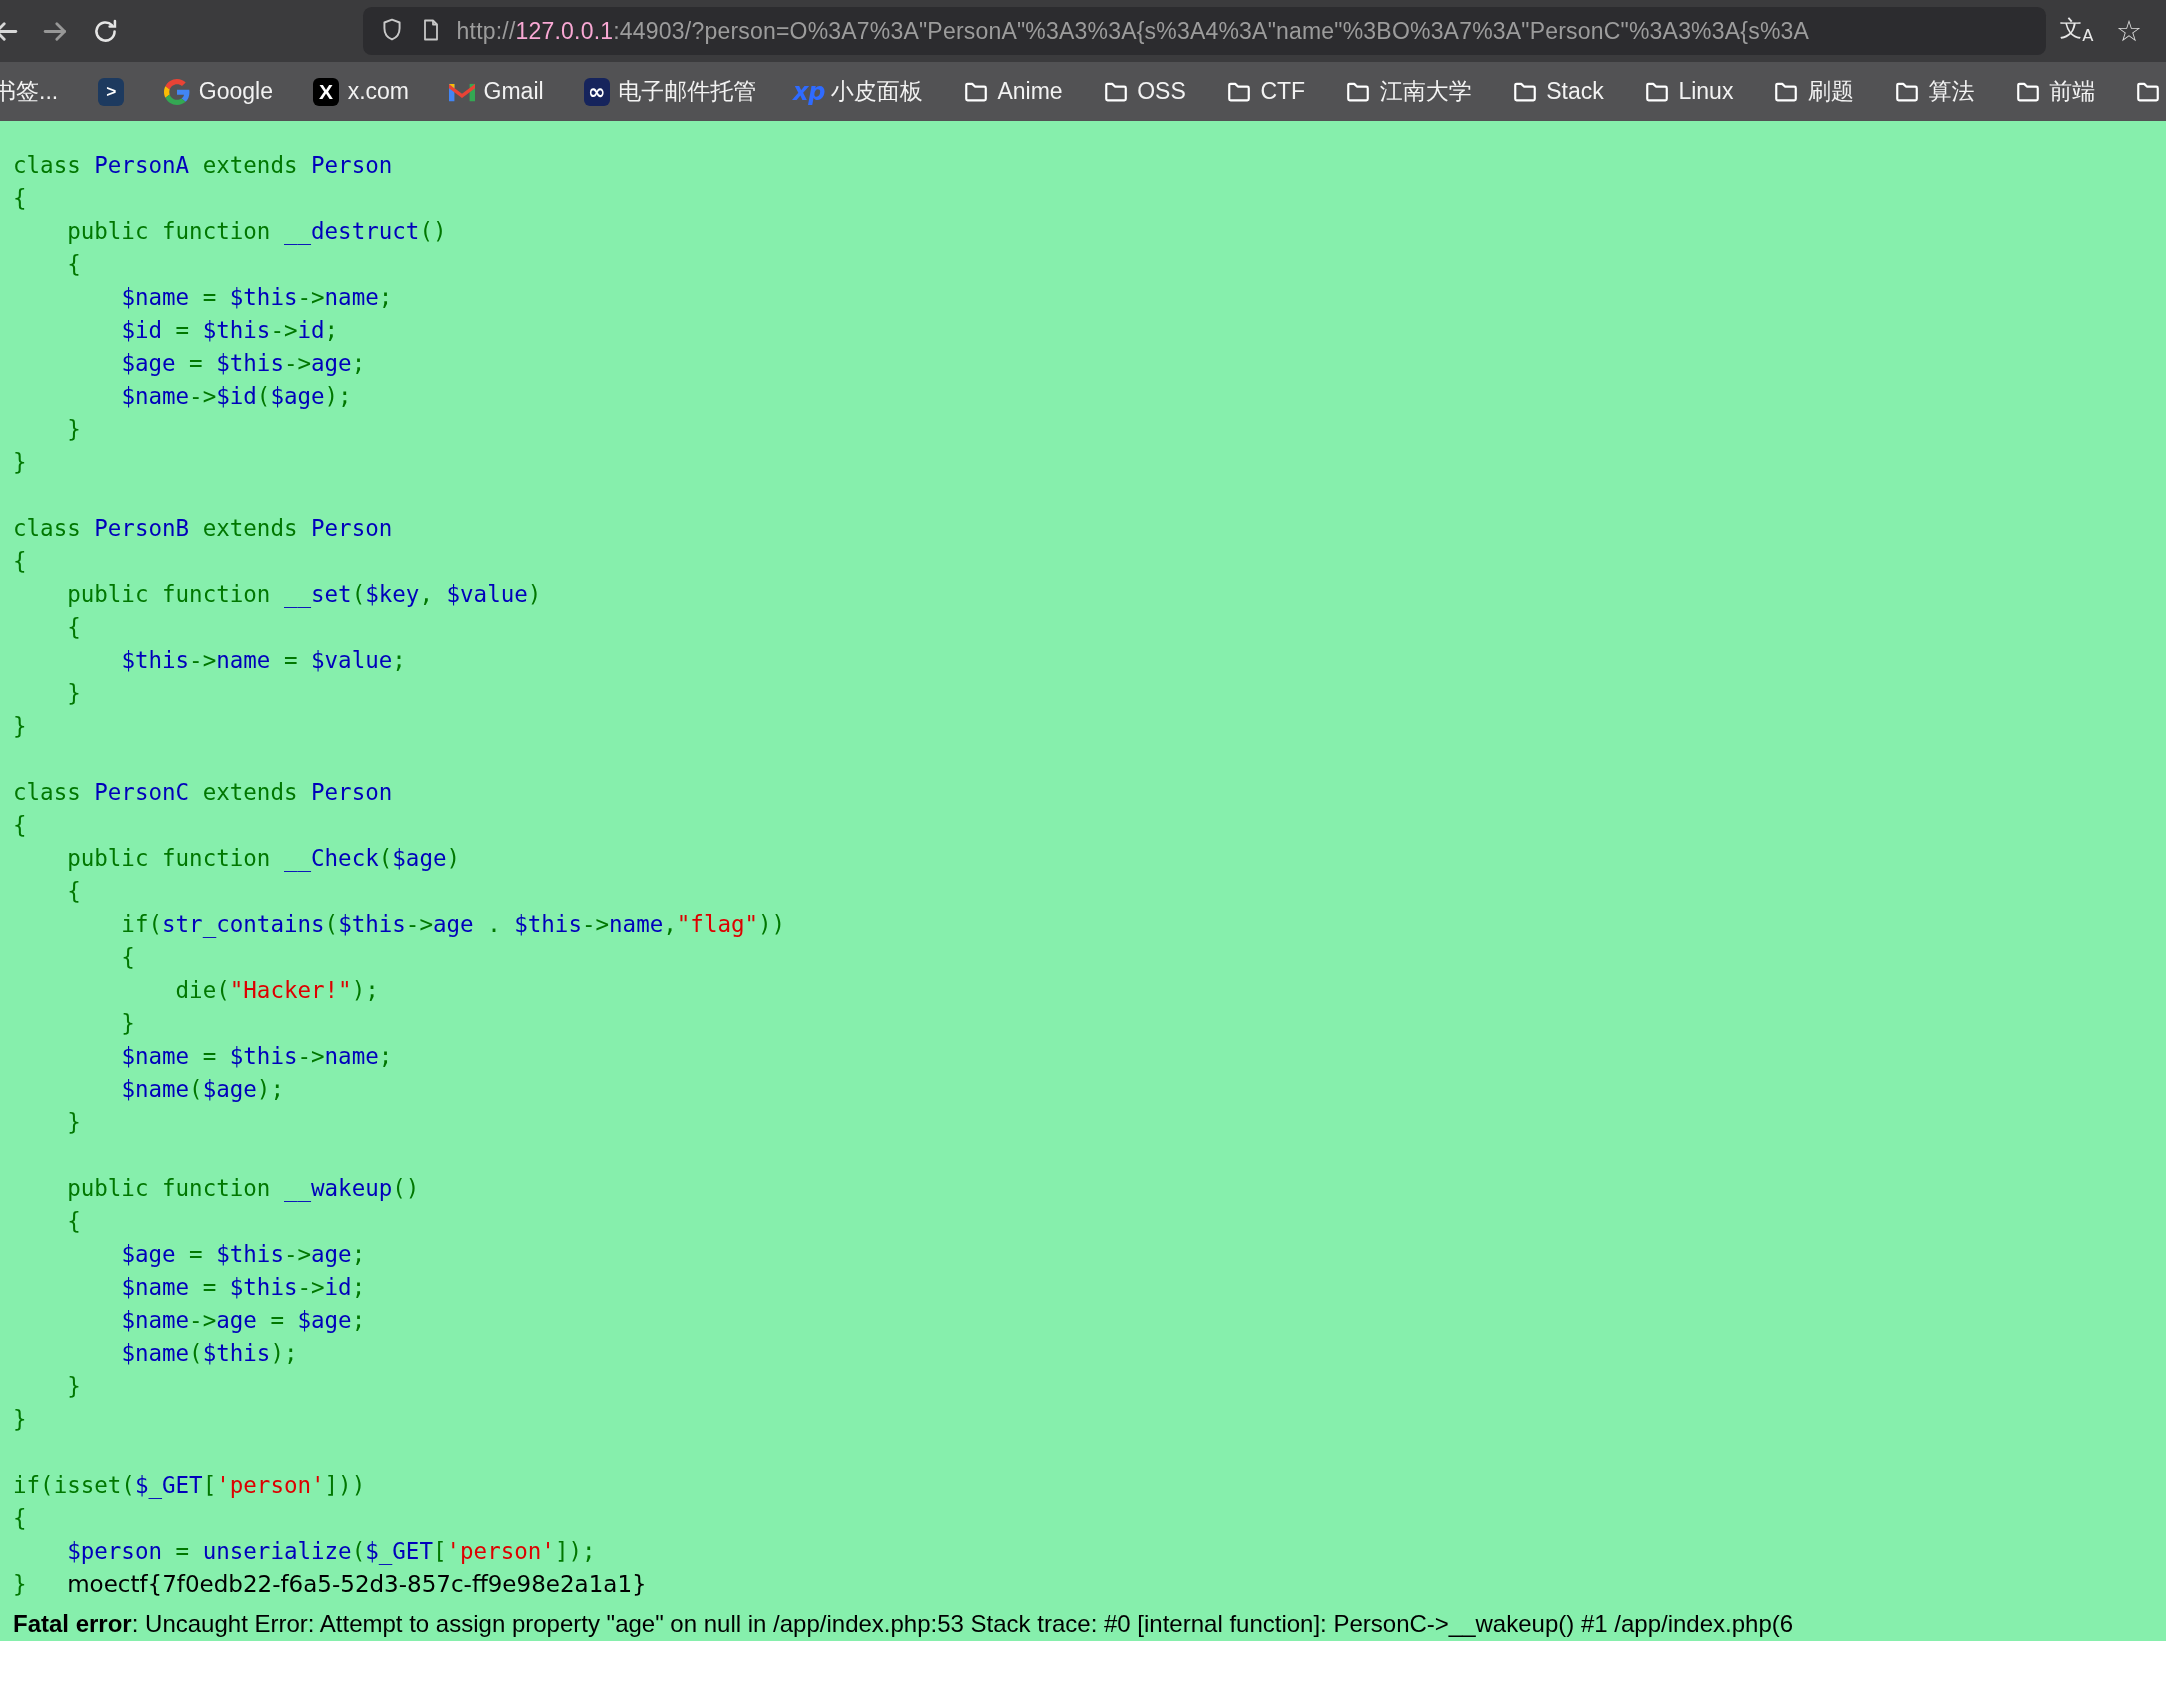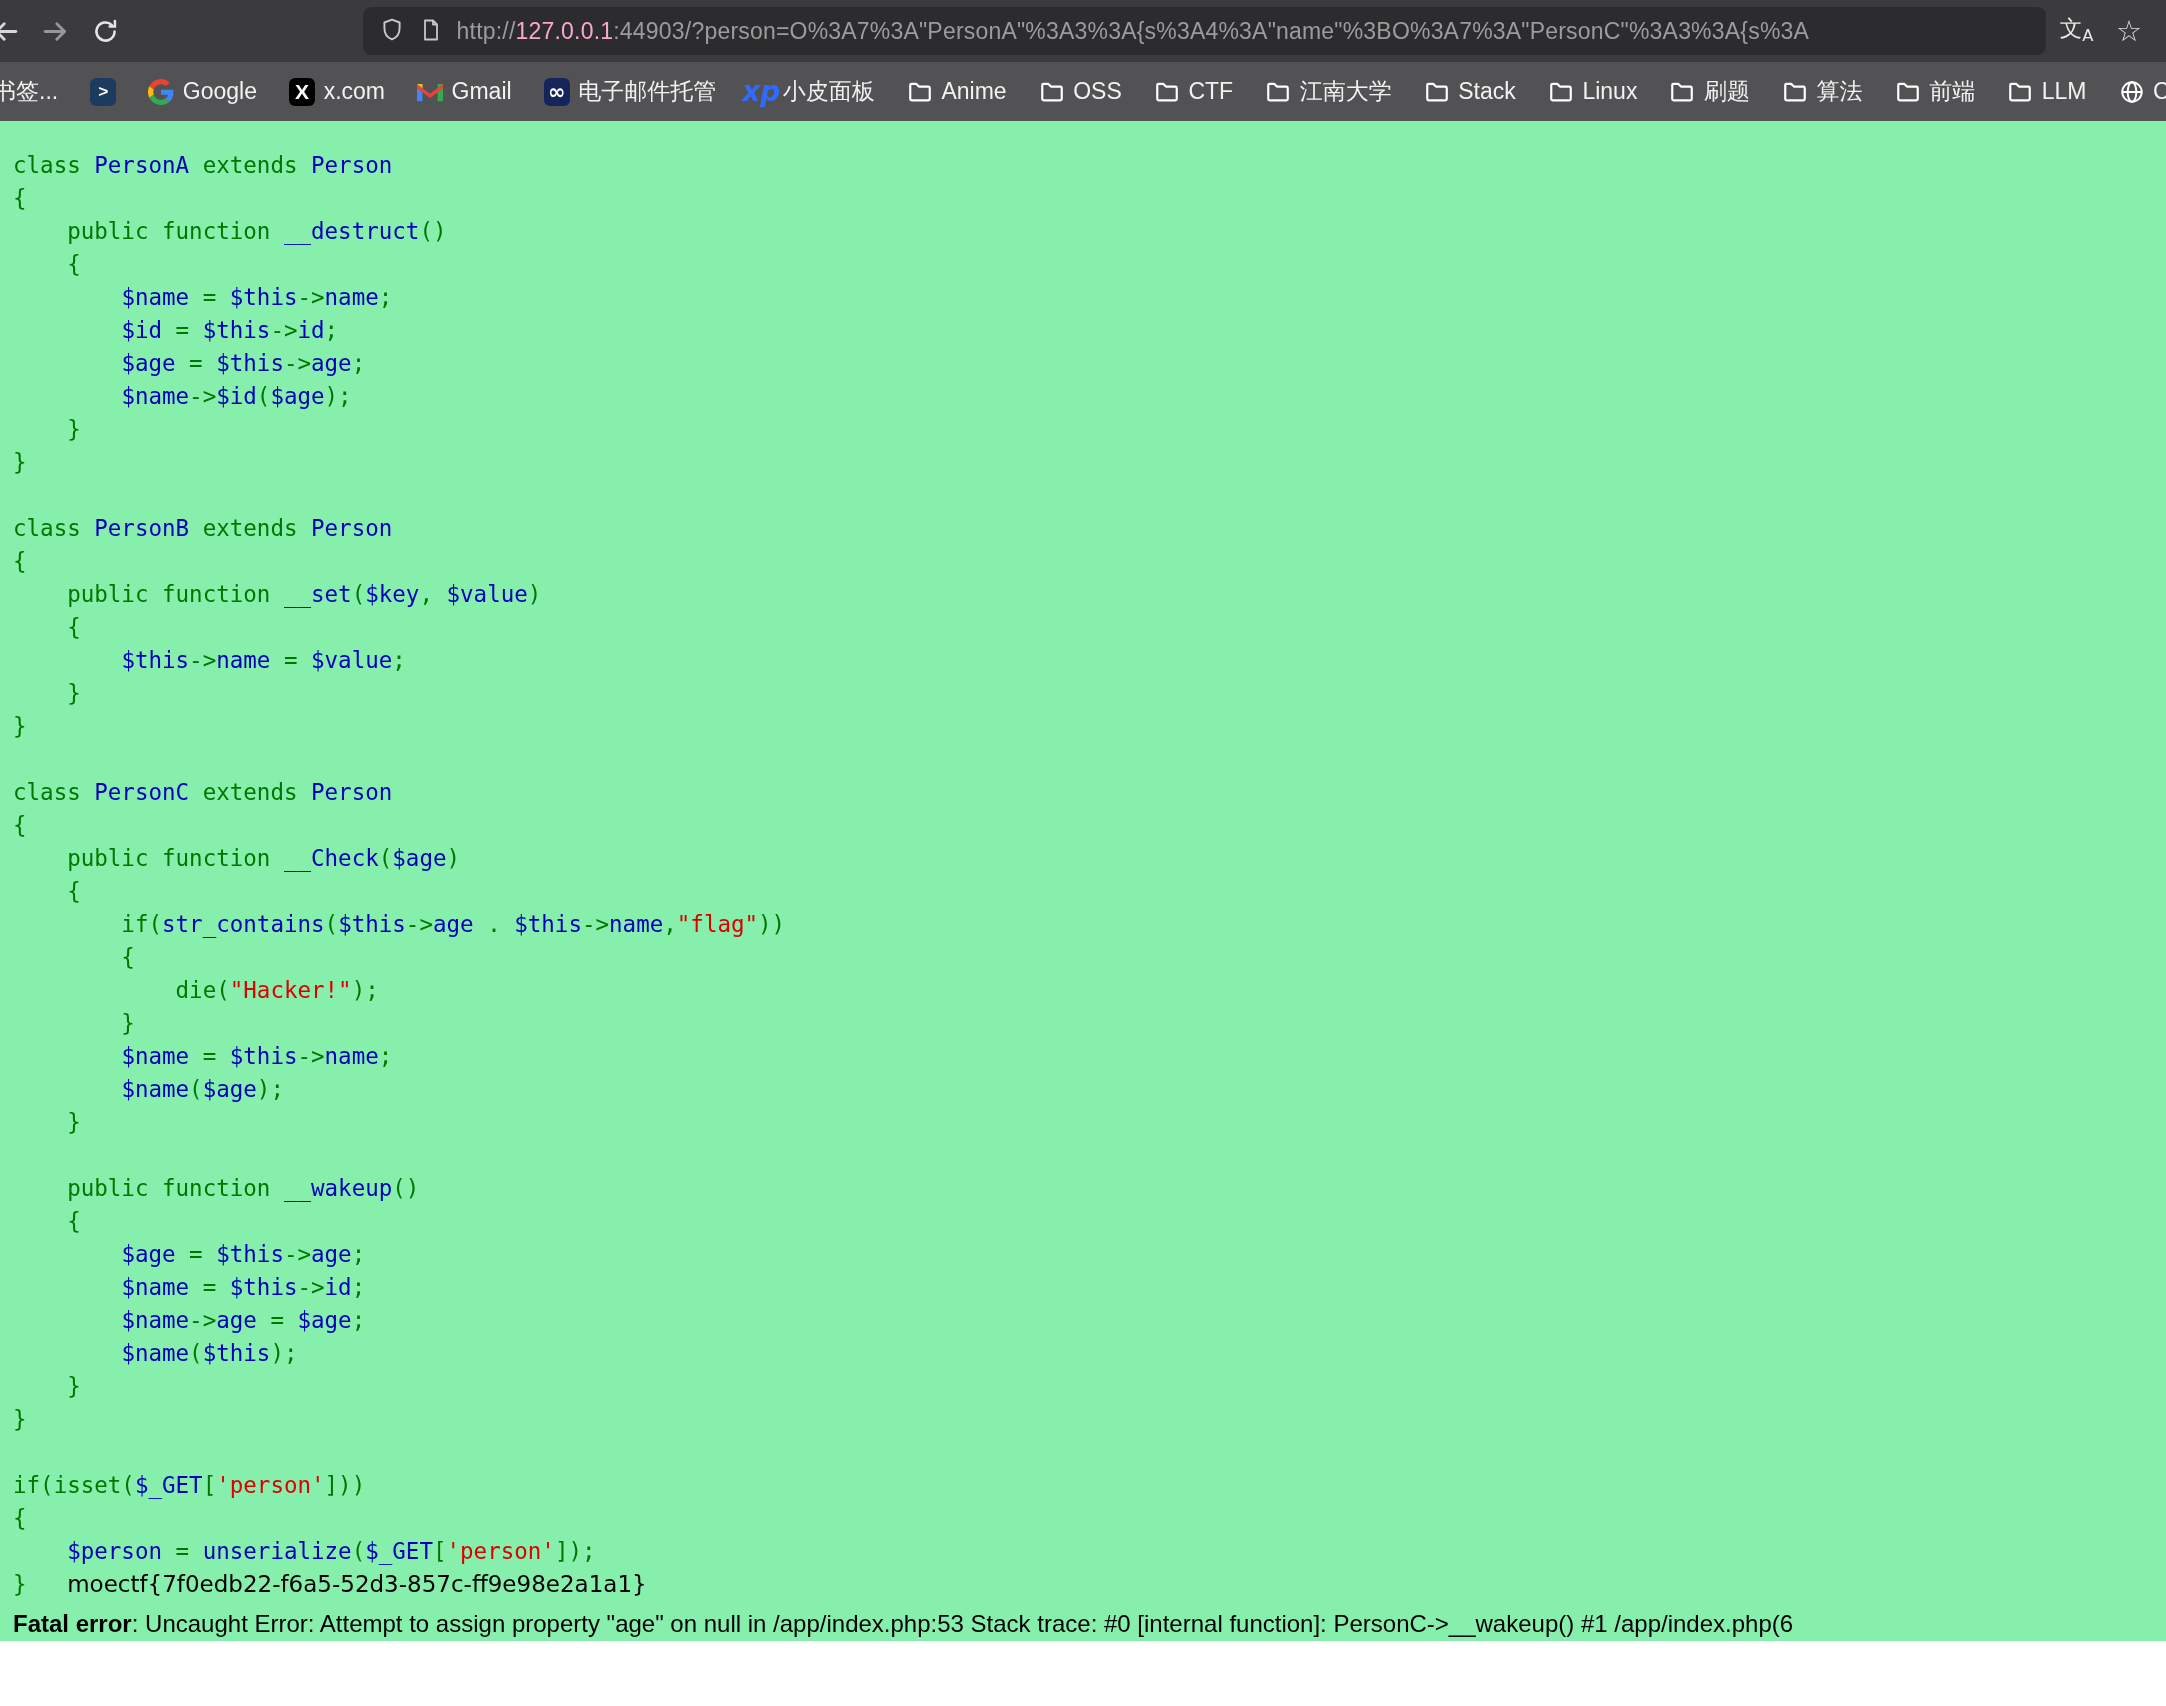--- a/index.html
+++ b/index.html
@@ -18,29 +18,29 @@
   .nav-btn.back{margin-left:-10.4px;}
   .url-pill{flex:1;height:48px;background:var(--pill-bg);border-radius:8.6px;display:flex;align-items:center;gap:14px;padding:0 15.6px;overflow:hidden;white-space:nowrap;margin-right:14px;}
   .url-text{font-size:23px;color:#9c9c9c;overflow:hidden;white-space:nowrap;letter-spacing:0.2px;}
   .u-host{color:#f9a8d4;margin-top:13px;}
   .toolbar-right{display:flex;align-items:center;gap:22.5px;padding-right:24px;flex:none;}
   .trans{color:#e8e8e8;font-size:22.5px;line-height:1;font-family:"DejaVu Sans",sans-serif;position:relative;}
   .trans .trans-a{font-size:16.4px;vertical-align:-5.2px;}
   .star{color:#dcdcdc;font-size:29px;line-height:1;font-family:"DejaVu Sans",sans-serif;}
 
   
-  .bookmarks{height:59px;background:var(--bm-bg);display:flex;align-items:center;gap:32px;overflow:hidden;white-space:nowrap;padding-left:1.7px;}
+  .bookmarks{height:59px;background:var(--bm-bg);display:flex;align-items:center;gap:40px;overflow:hidden;white-space:nowrap;padding-left:1.7px;}
   .bm-item{display:flex;align-items:center;gap:8.6px;flex:none;color:#f2f2f2;font-size:23px;}
   .bm-item:first-child{margin-left:-8.6px;}
   .bm-ic{width:26px;height:26px;flex:none;display:flex;align-items:center;justify-content:center;}
   .x-badge{width:28px;height:28px;background:#000;color:#fff;border-radius:6px;display:flex;align-items:center;justify-content:center;font-weight:bold;font-size:21px;}
   .sq-badge{width:28px;height:28px;border-radius:6px;display:flex;align-items:center;justify-content:center;color:#fff;font-weight:bold;}
   .badge-chev{background:#1d3a5f;font-size:17.3px;}
   .badge-mail{background:#16245c;font-size:21px;font-family:"DejaVu Sans",sans-serif;}
-  .xp-logo{color:#2f6bff;font-weight:bold;font-style:italic;font-size:28px;font-family:"DejaVu Sans",sans-serif;}
+  .xp-logo{color:#2f6bff;font-weight:bold;font-style:italic;font-size:24px;font-family:"DejaVu Sans",sans-serif;}
 
   
   .page{padding:28px 0 0 13px;background:#86efac;}
   .code{font-family:"DejaVu Sans Mono","Liberation Mono",monospace;font-size:22.5px;line-height:33px;white-space:pre;color:#000;}
   .code-line{min-height:33px;}
   .code .k{color:var(--php-k);}
   .code .d{color:var(--php-d);}
   .code .s{color:var(--php-s);}
   .code .h{color:var(--php-h);font-family:"DejaVu Sans","Liberation Sans",sans-serif;font-size:23px;}
   .error{margin-top:5.2px;font-size:24px;line-height:35px;color:#000;white-space:nowrap;overflow:hidden;font-family:"Liberation Sans",sans-serif;}

